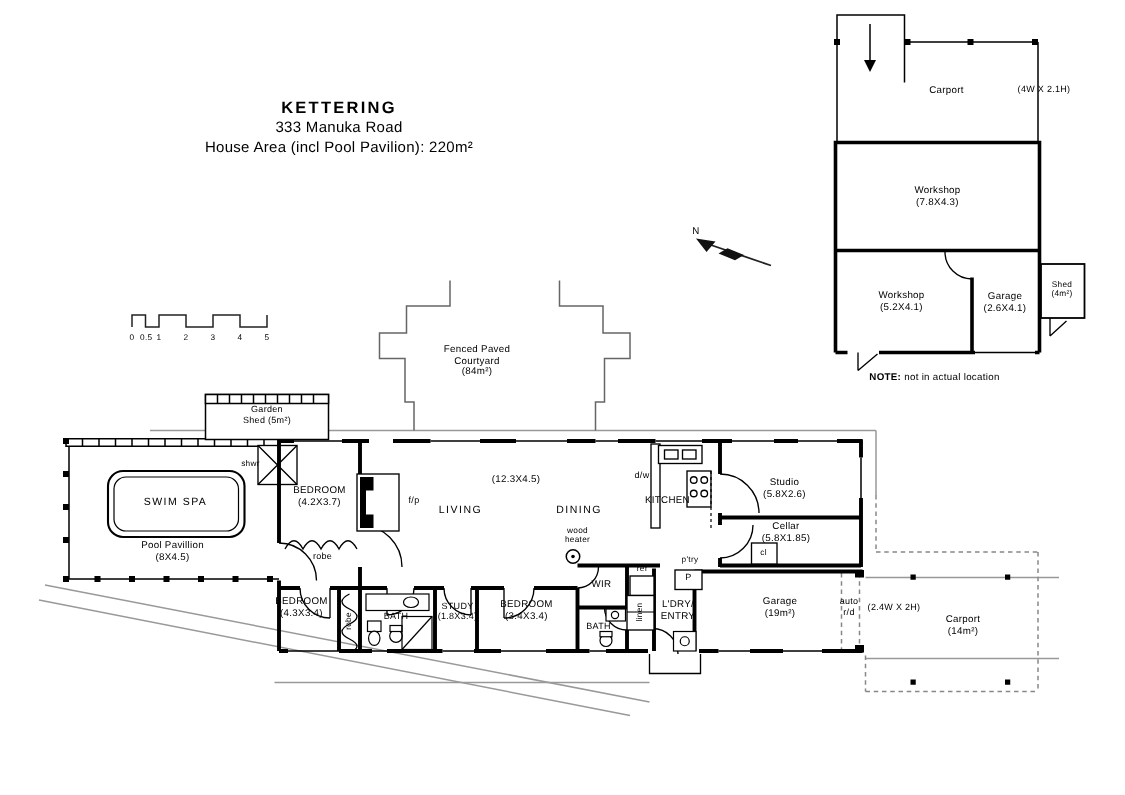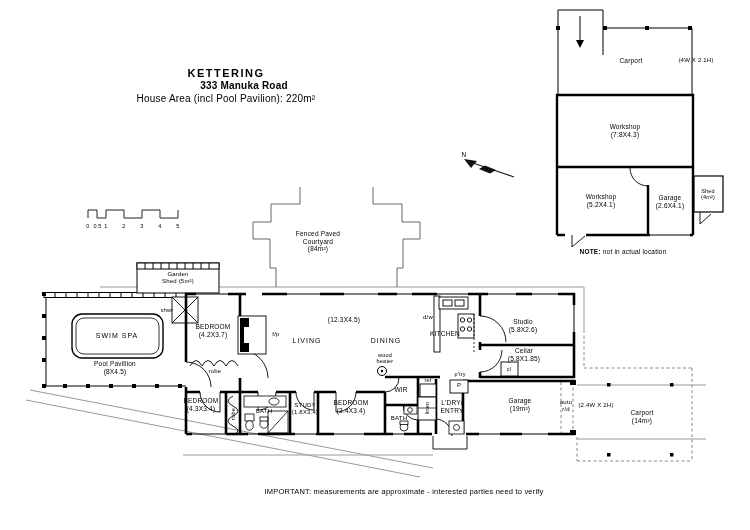--- a/index.html
+++ b/index.html
@@ -171,21 +171,21 @@
   <g>
     <path d="M470,162L514,177" stroke="#222" stroke-width="1.2"></path>
     <polygon points="464,159 477,161 471,168" fill="#111"></polygon>
     <polygon points="485,165.5 496,170 490,173.5 479,169" fill="#111"></polygon>
   </g>
 
   <path stroke="#222" stroke-width="1" fill="none" d="M88,218V210H97V218H106V210H124V218H142V210H160V218H178V210"></path>
 </svg>
 
 <div class="lbl f11 b" style="left:226px;top:73px;">KETTERING</div>
-<div class="lbl f10" style="left:244px;top:86px;font-weight:bold;">333 Manuka Road</div>
+<div class="lbl f10" style="left:226px;top:86px;">333 Manuka Road</div>
 <div class="lbl f10" style="left:226px;top:99px;text-align:right;">House Area (incl Pool Pavilion): 220m²</div>
 
 <div class="lbl f65" style="left:464px;top:155px;">N</div>
 
 <div class="lbl f5" style="left:88px;top:226px;">0</div>
 <div class="lbl f5" style="left:97.5px;top:226px;">0.5</div>
 <div class="lbl f5" style="left:106px;top:226px;">1</div>
 <div class="lbl f5" style="left:124px;top:226px;">2</div>
 <div class="lbl f5" style="left:142px;top:226px;">3</div>
 <div class="lbl f5" style="left:160px;top:226px;">4</div>
@@ -251,15 +251,14 @@
 <div class="lbl f6" style="left:399px;top:419px;">BATH</div>
 
 <div class="lbl f65" style="left:520px;top:405px;">Garage
 (19m²)</div>
 <div class="lbl f6" style="left:566px;top:406px;">auto
 r/d</div>
 <div class="lbl f6" style="left:596px;top:406px;">(2.4W X 2H)</div>
 <div class="lbl f65" style="left:642px;top:417px;">Carport
 (14m²)</div>
 
-<div class="lbl f75" style="left:404px;top:492px;">IMPORTANT: measurements are approximate - interested parties need to verify</div>
 
 </div>
 
 </body></html>

